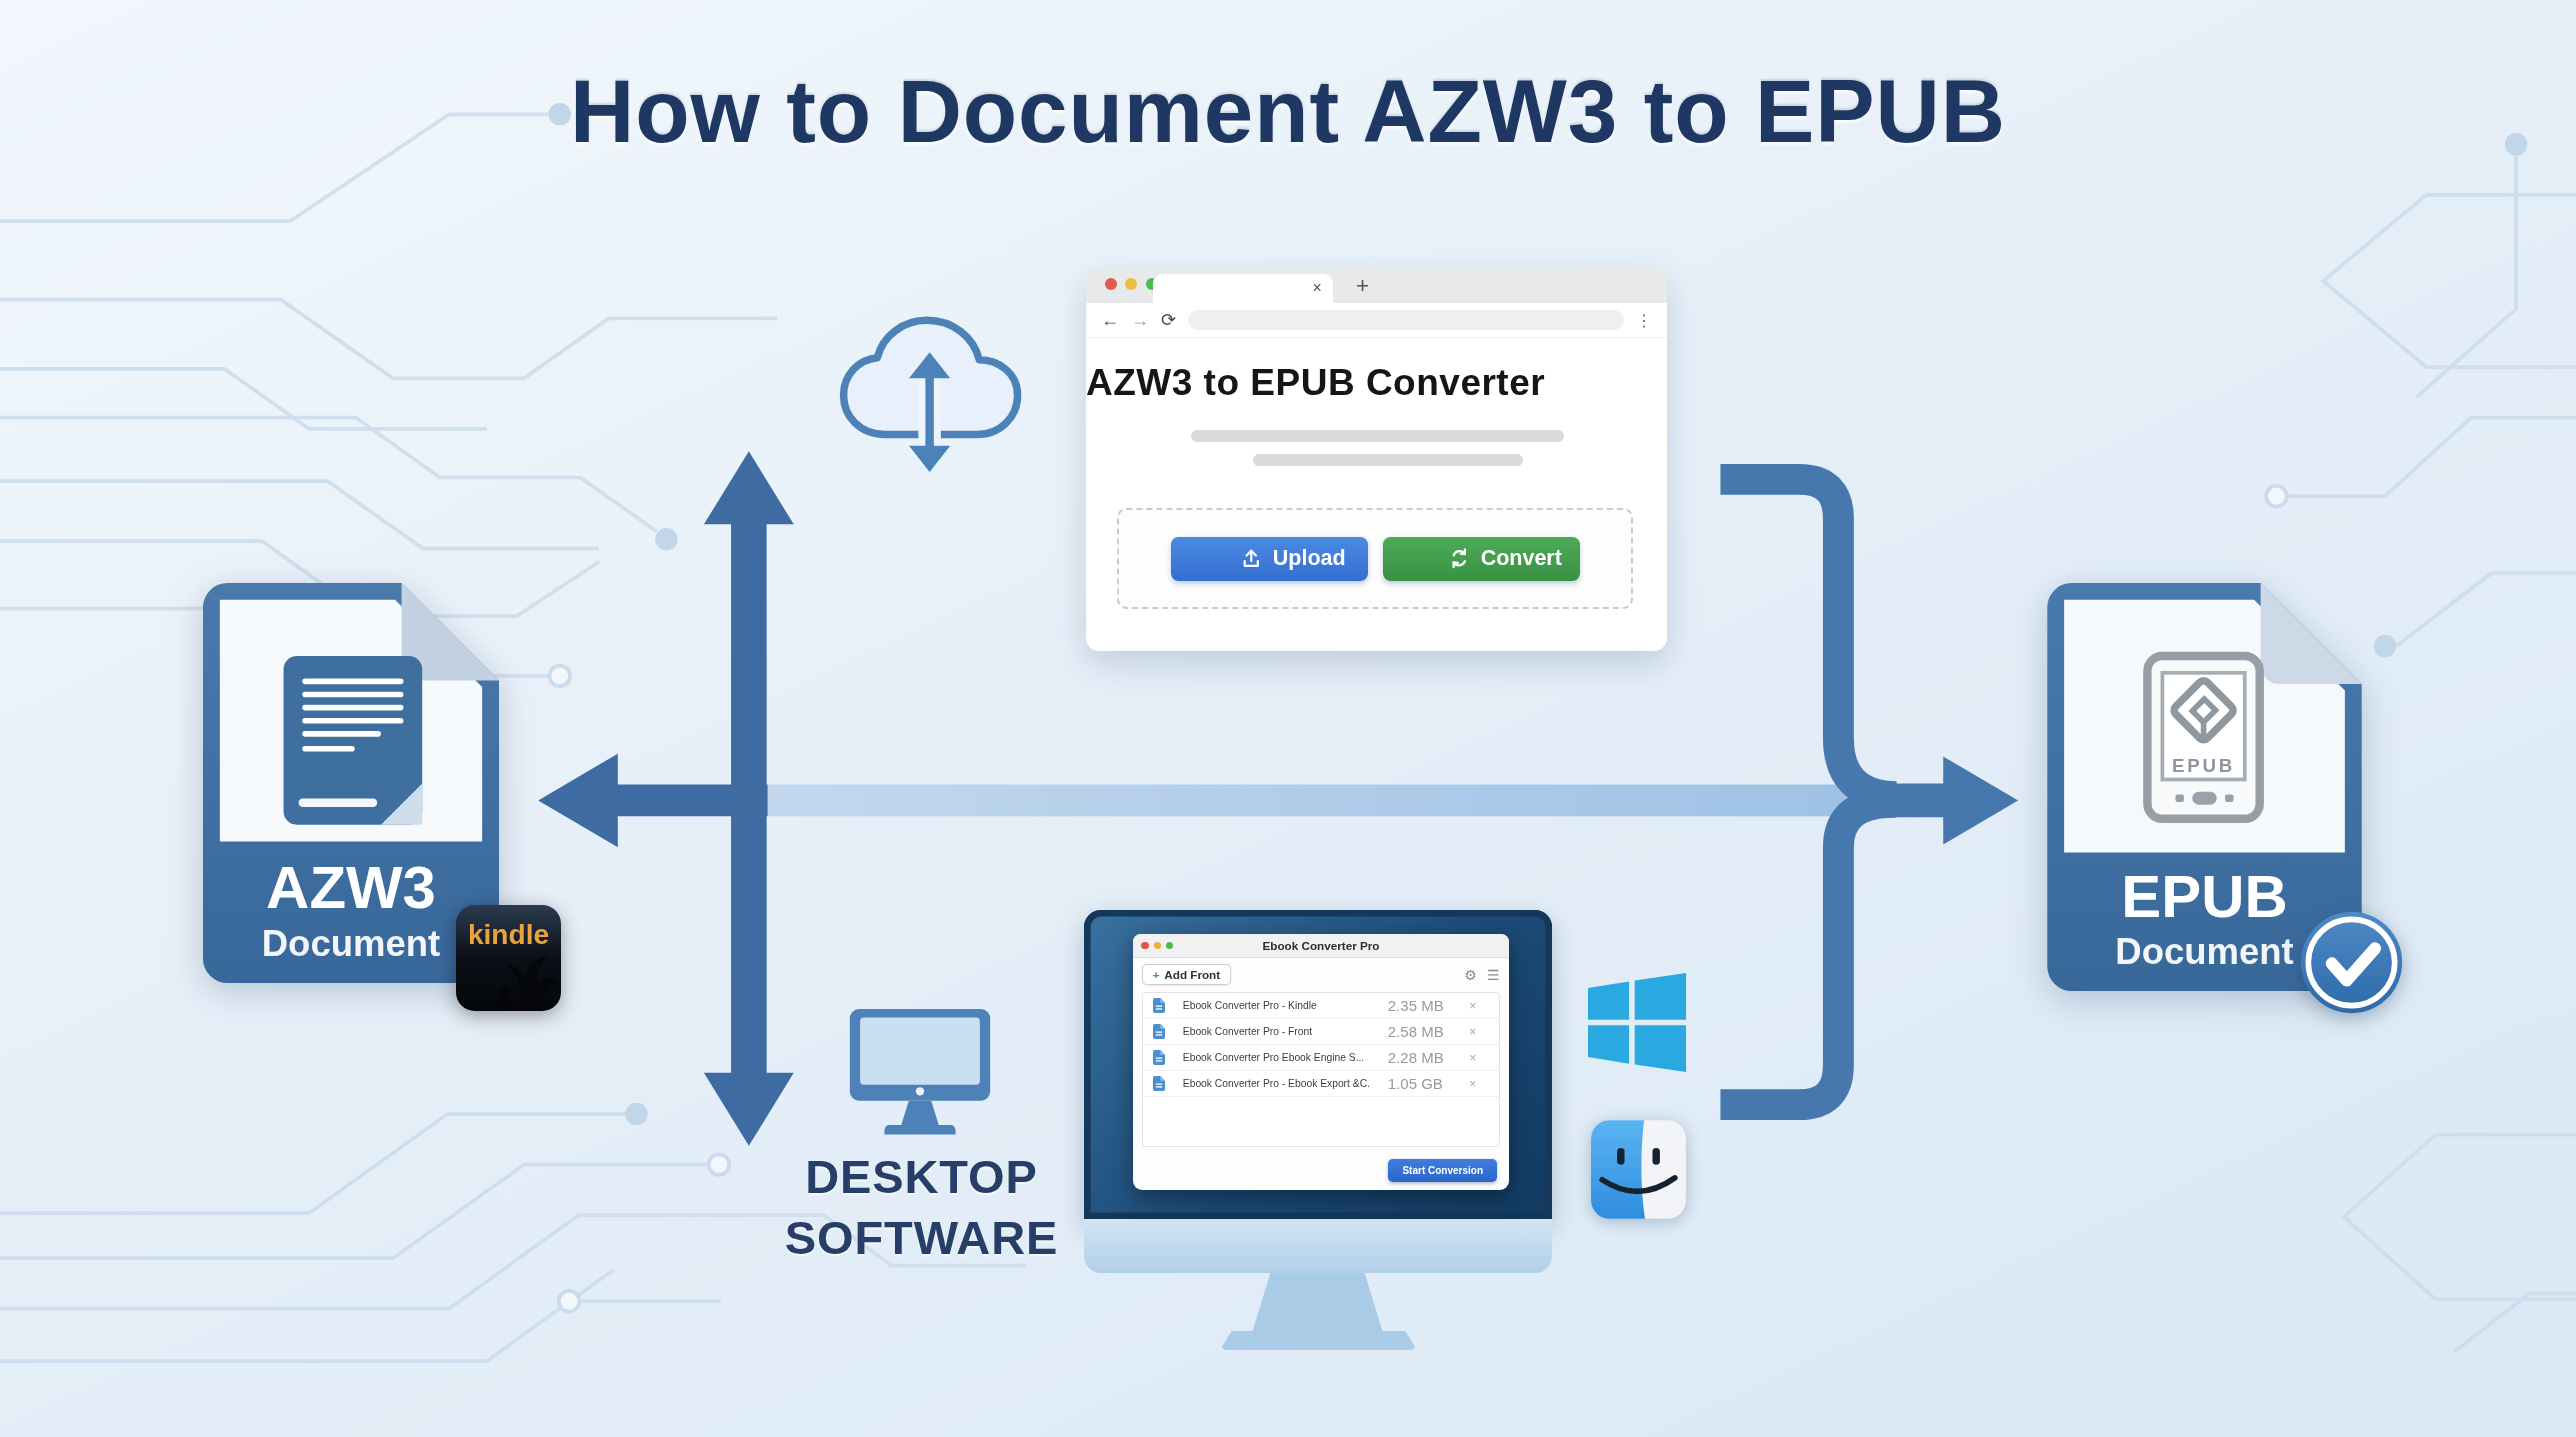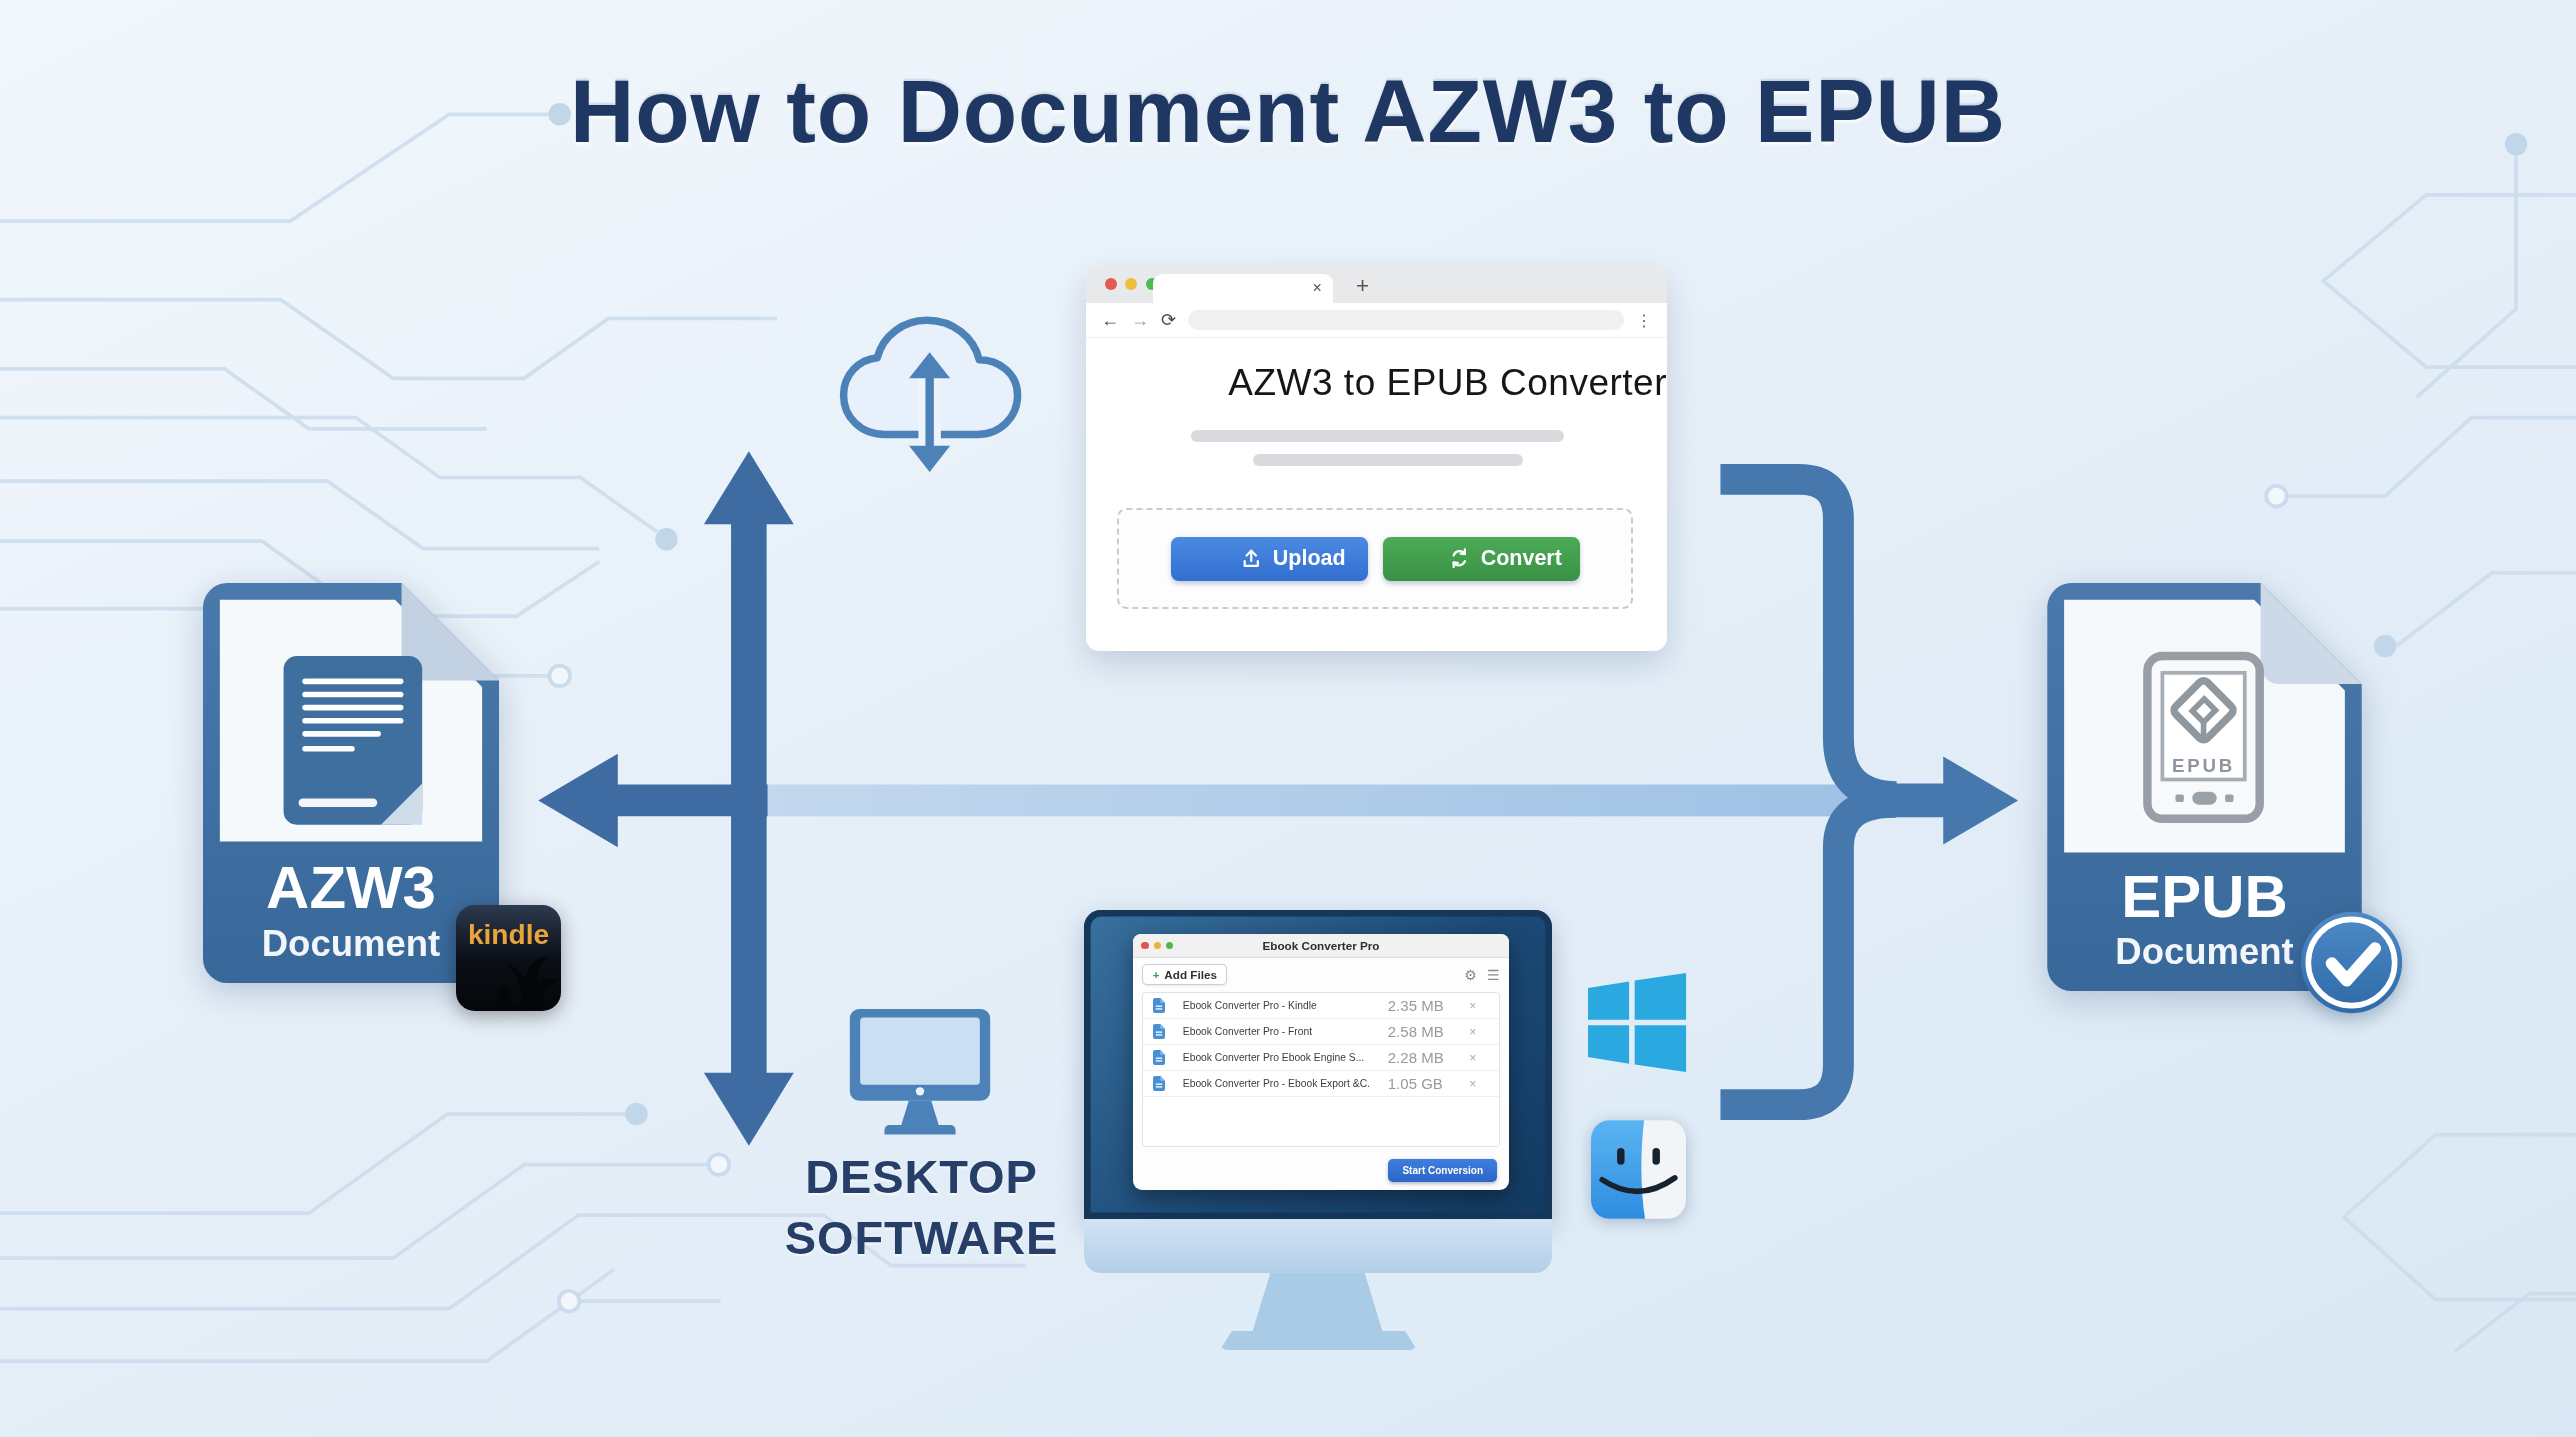--- a/index.html
+++ b/index.html
@@ -28,22 +28,22 @@
   .b-tab{position:absolute;left:67px;top:6.6px;width:180px;height:29px;background:#fff;
          border-radius:9.4px 9.4px 0 0;display:flex;align-items:center;justify-content:flex-end;}
   .b-tab .x{font-size:16px;color:#555;margin-right:11.2px;cursor:default;}
   .b-newtab{position:absolute;left:270px;top:5.6px;font-size:22.5px;color:#555;}
   .b-nav{height:34px;display:flex;align-items:center;padding:0 15px;gap:12px;
          border-bottom:1.9px solid #edeff1;}
   .b-nav .ic{font-size:18px;color:#4a4a4a;line-height:1;}
   .b-nav .ic.fwd{color:#9b9b9b;}
   .b-url{flex:1;height:19.7px;background:#eef0f2;border-radius:10.3px;}
   .b-menu{font-size:16px;color:#666;}
-  .b-h1{position:absolute;left:0;right:0;top:95px;text-align:right;
-        font-size:37px;font-weight:400;color:#161616;letter-spacing:0.5px;}
+  .b-h1{position:absolute;left:0;right:0;top:95px;text-align:left;
+        font-size:37px;font-weight:700;color:#161616;letter-spacing:0.5px;}
   .b-bar{position:absolute;height:12px;background:#d8dade;border-radius:6.6px;left:50%;}
   .b-drop{position:absolute;left:31px;width:512px;top:241px;height:97px;
           border:2.8px dashed #c5ccd4;border-radius:9.4px;background:#fdfdfe;
           display:flex;align-items:center;justify-content:center;gap:15px;}
   .b-btn{height:44px;width:149px;border-radius:7.5px;display:flex;align-items:center;
          justify-content:center;gap:10px;color:#fff;font-size:21.5px;font-weight:700;
          box-shadow:0 2.8px 5.6px rgba(30,60,110,.25);padding-left:48px;}
   .b-btn.upload{background:linear-gradient(#4b8ae2,#336fd0);}
   .b-btn.convert{background:linear-gradient(#4cab57,#3a9145);}
 
@@ -260,21 +260,21 @@
       <div class="dots">
         <i style="background:#e0564d;"></i>
         <i style="background:#e8b33c;"></i>
         <i style="background:#53b552;"></i>
       </div>
       <div class="a-title">Ebook Converter Pro</div>
     </div>
     <div class="a-toolbar">
       <div class="a-addfiles">
         <span class="plus">+</span>
-        <span>Add Files</span>
+        <span>Add Front</span>
       </div>
       <div class="a-tools">
         <span>⚙</span>
         <span>☰</span>
       </div>
     </div>
     <div class="a-list">
       <div class="a-row">
         <svg width="12" height="15" viewBox="0 0 13 16">
           <path d="M0,2 a2,2 0 0 1 2,-2 H8 L13,5 V14 a2,2 0 0 1 -2,2 H2 a2,2 0 0 1 -2,-2 Z" fill="#4a8fd4"></path>

